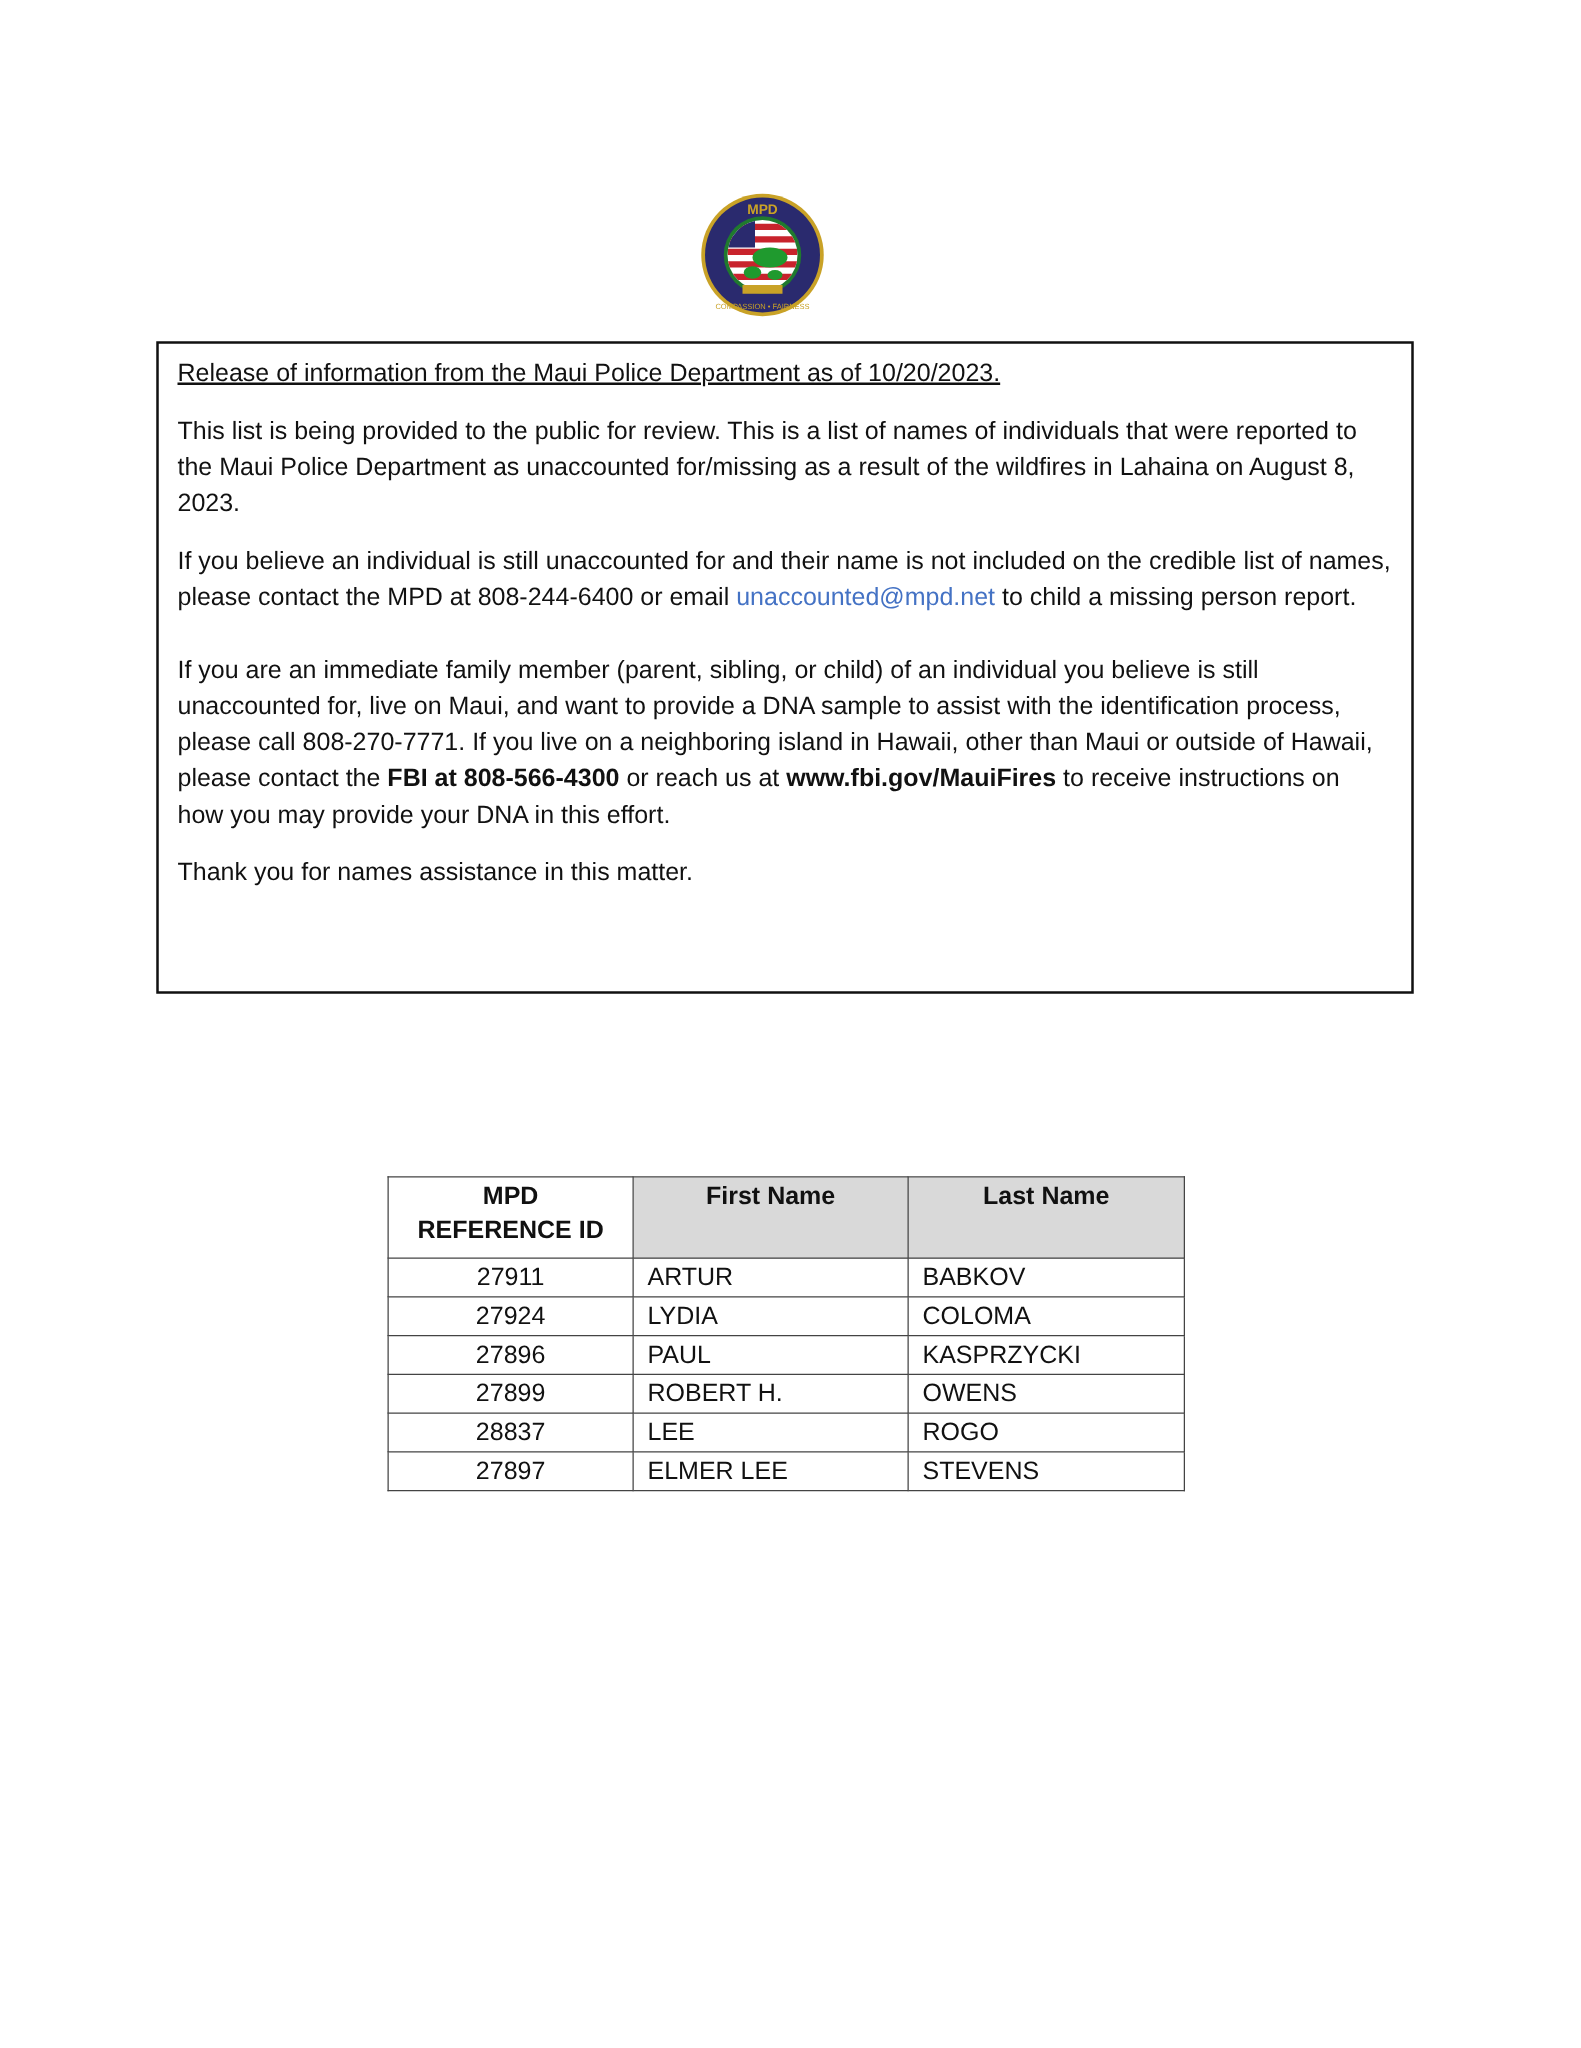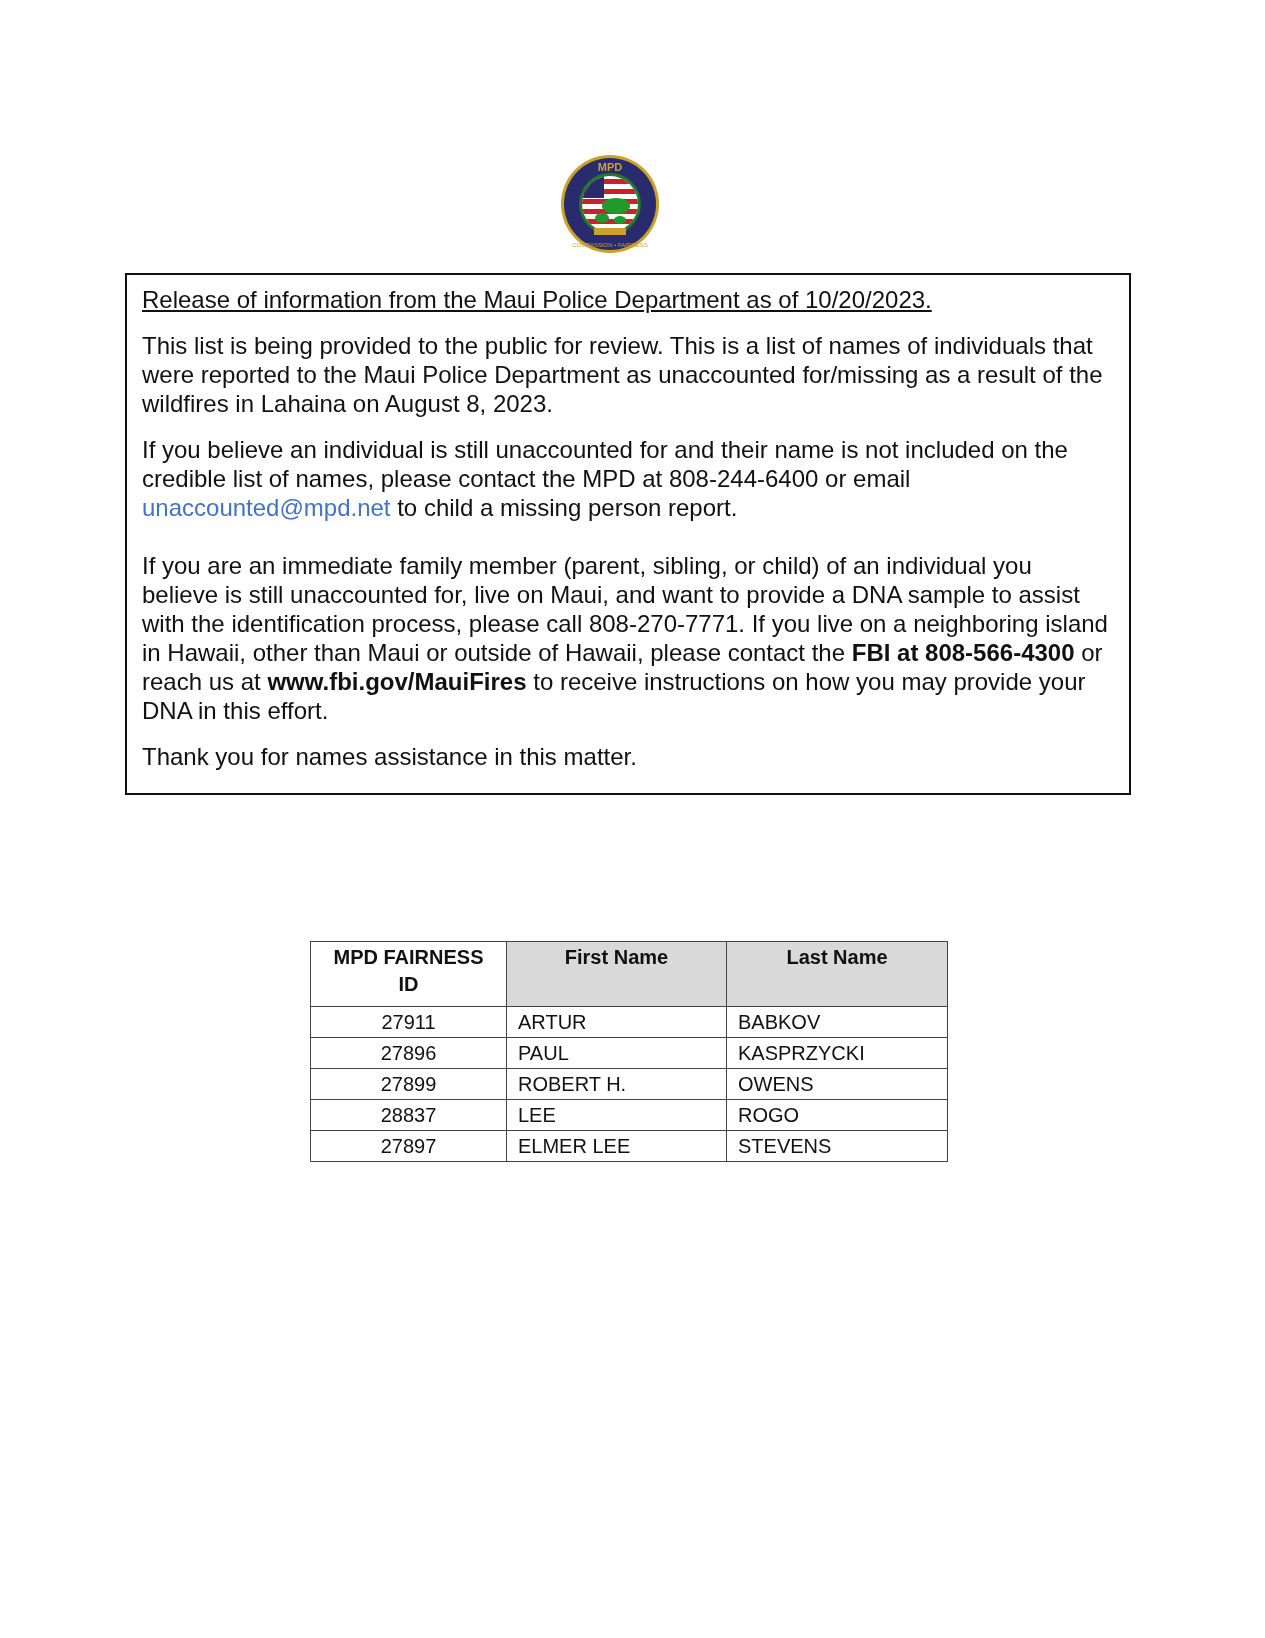--- a/index.html
+++ b/index.html
@@ -8,21 +8,21 @@
       font-family: "Liberation Sans", "DejaVu Sans", sans-serif;
       color: #111;
     }
     .logo {
       position: absolute; left: 560px; top: 154px; width: 100px; height: 100px;
     }
     .info-box {
       position: absolute; left: 125px; top: 273px; width: 1006px; height: 522px;
       border: 2px solid #111; box-sizing: border-box;
       padding: 10px 16px 0 15px;
-      font-size: 24px; line-height: 29px;
+      font-size: 20px; line-height: 29px;
     }
     .info-box p { margin: 0 0 17px 0; }
     .title-line { text-decoration: underline; }
     .email-link { color: #4472c4; }
     .bold { font-weight: bold; }
     .spacer { height: 12px; }
     table.ref-table {
       position: absolute; left: 310px; top: 941px;
       border-collapse: collapse; font-size: 20px;
     }
@@ -74,30 +74,35 @@
   <p>This list is being provided to the public for review.  This is a list of names of individuals that were reported to the Maui Police Department as unaccounted for/missing as a result of the wildfires in Lahaina on August 8, 2023.</p>
   <p><span>If you believe an individual is still unaccounted for and their name is not included on the credible list of names, please contact the MPD at 808-244-6400 or email </span><a class="email-link">unaccounted@mpd.net</a><span> to child a missing person report.</span></p>
   <div class="spacer"></div>
   <p><span>If you are an immediate family member (parent, sibling, or child) of an individual you believe is still unaccounted for, live on Maui, and want to provide a DNA sample to assist with the identification process, please call 808-270-7771.  If you live on a neighboring island in Hawaii, other than Maui or outside of Hawaii, please contact the </span><span class="bold">FBI at 808-566-4300</span><span> or reach us at </span><span class="bold">www.fbi.gov/MauiFires</span><span>   to receive instructions on how you may provide your DNA in this effort.</span></p>
   <p>Thank you for names assistance in this matter.</p>
 </div>
 
 <table class="ref-table">
   <thead>
     <tr>
-      <th class="col-id">MPD FAIRNESS ID</th>
+      <th class="col-id">MPD REFERENCE ID</th>
       <th class="col-first gray">First Name</th>
       <th class="col-last gray">Last Name</th>
     </tr>
   </thead>
   <tbody>
     <tr>
       <td class="col-id">27911</td>
       <td class="col-first">ARTUR</td>
       <td class="col-last">BABKOV</td>
+    </tr>
+    <tr>
+      <td class="col-id">27924</td>
+      <td class="col-first">LYDIA</td>
+      <td class="col-last">COLOMA</td>
     </tr>
     <tr>
       <td class="col-id">27896</td>
       <td class="col-first">PAUL</td>
       <td class="col-last">KASPRZYCKI</td>
     </tr>
     <tr>
       <td class="col-id">27899</td>
       <td class="col-first">ROBERT H.</td>
       <td class="col-last">OWENS</td>

